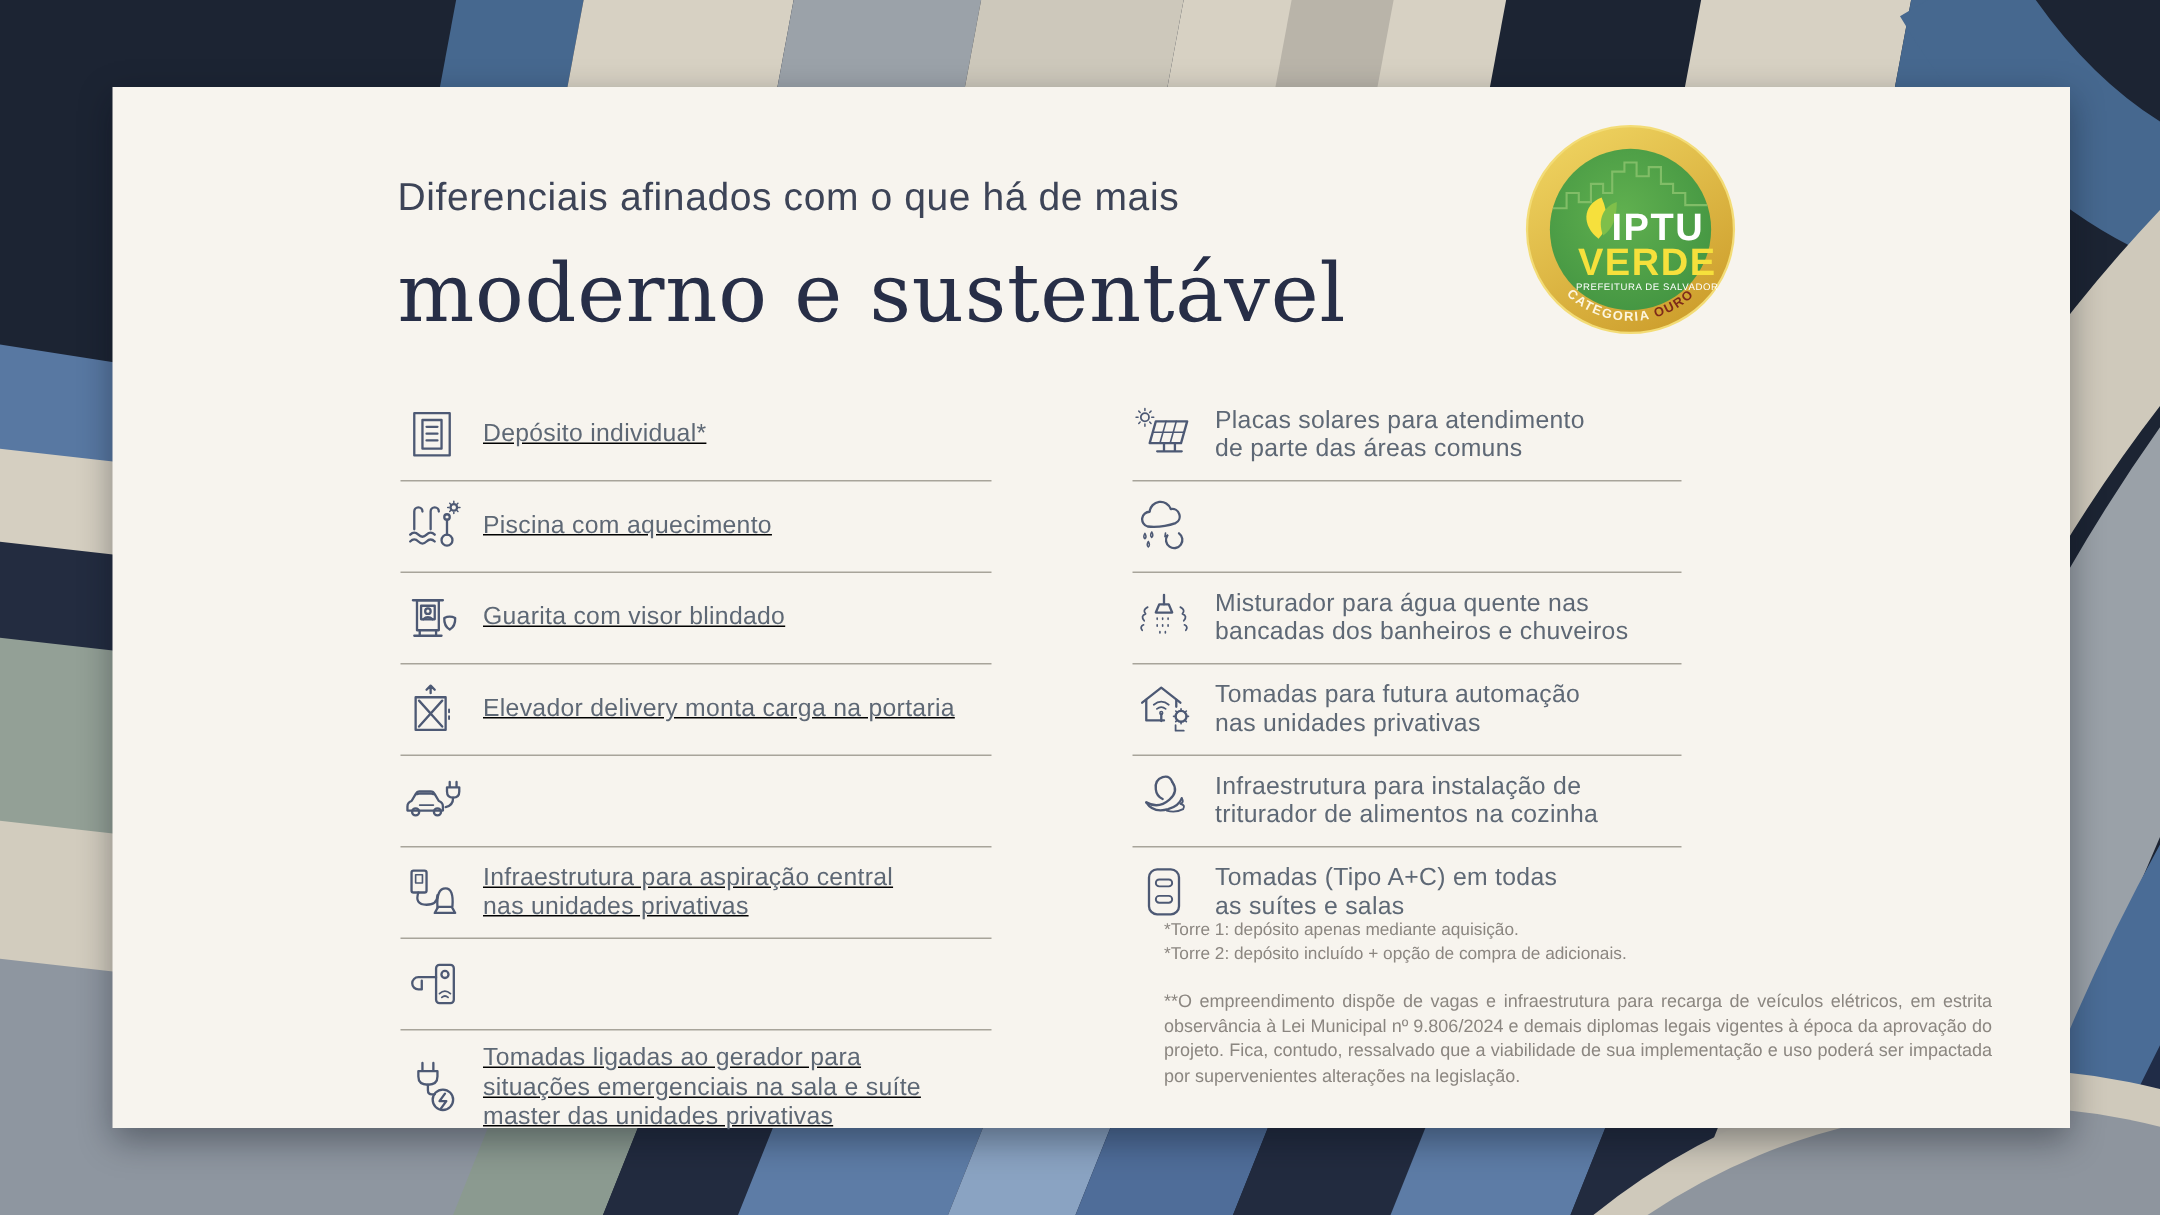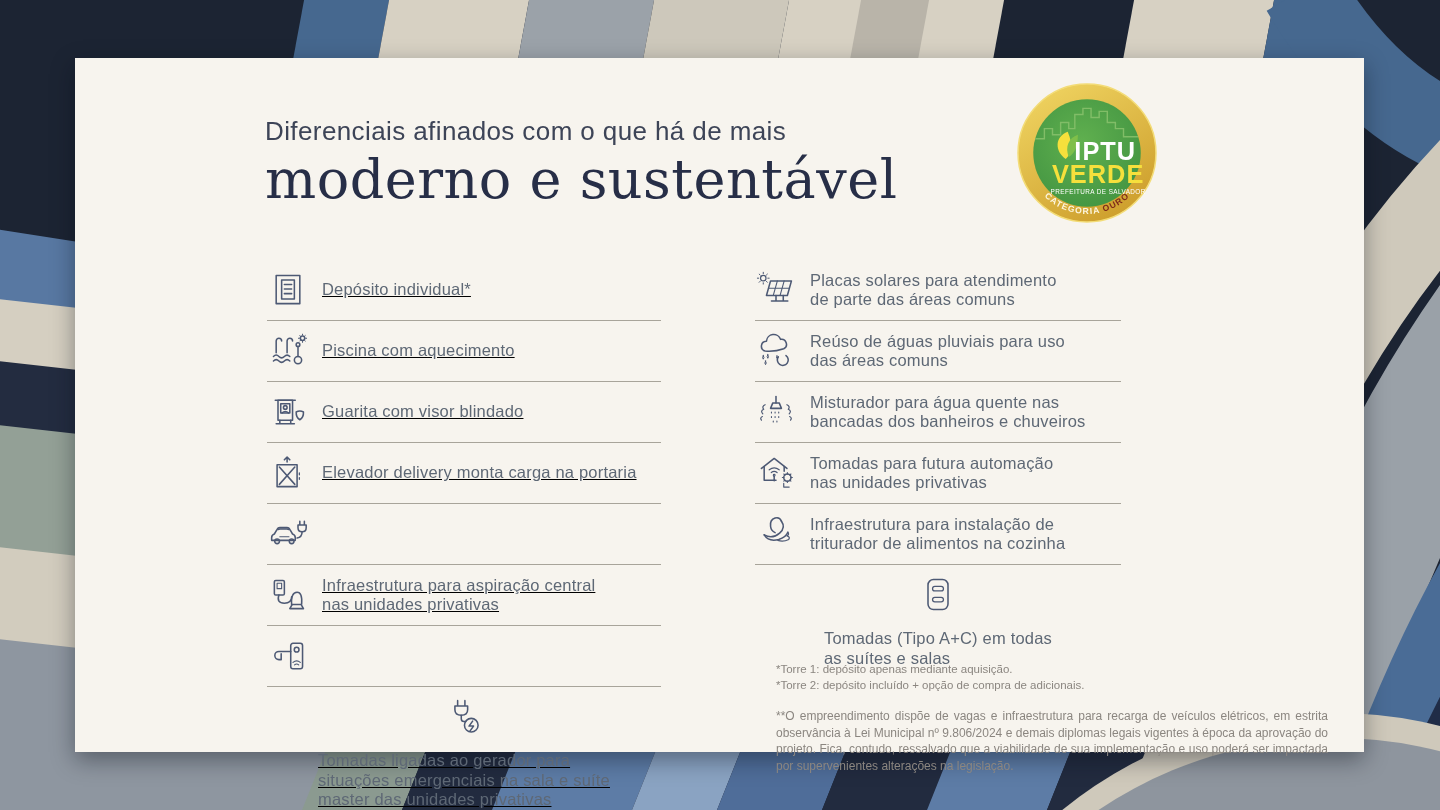--- a/index.html
+++ b/index.html
@@ -6,40 +6,41 @@
   body{
     width:1440px;height:810px;overflow:hidden;position:relative;
     background:#1c2433;
     font-family:"Liberation Sans",sans-serif;
   }
   .bg{position:absolute;left:0;top:0;width:1440px;height:810px;}
   .card{
     position:absolute;left:75px;top:58px;width:1289px;height:694px;
     background:#f7f4ee;
     box-shadow:0 8px 22px rgba(8,12,22,.4);
+    padding-left:16px;
   }
   .title{position:absolute;left:190px;top:58px;}
   .title-sub{font-size:26px;font-weight:400;color:#3d4457;letter-spacing:.4px;}
   .title-main{
     font-family:"DejaVu Serif",serif;font-size:54px;font-weight:400;
-    color:#272e47;letter-spacing:.5px;margin-top:4px;line-height:58px;
+    color:#272e47;letter-spacing:.5px;margin-top:20px;line-height:58px;
   }
   .badge{position:absolute;left:941px;top:24px;width:142px;height:142px;}
   .col{position:absolute;top:202px;}
   .col-left{left:192px;width:394px;text-decoration:underline;}
   .col-right{left:680px;width:366px;}
   .row{display:flex;align-items:center;gap:13px;padding:9px 0;border-bottom:1px solid #a8a49a;}
-  .row.last{border-bottom:none;flex-direction:column;}
+  .row.last{border-bottom:none;}
   .row .ic{flex:0 0 42px;height:42px;display:flex;align-items:center;justify-content:center;}
   .row .label{
     font-size:16.5px;line-height:19.5px;color:#5e6875;letter-spacing:.2px;
     white-space:pre-line;
   }
   svg.icon{stroke:#4d5974;fill:none;stroke-width:1.7;stroke-linecap:round;stroke-linejoin:round;}
-  .footnotes{position:absolute;left:701px;top:604px;width:552px;color:#8b8680;}
+  .footnotes{position:absolute;left:701px;top:555px;width:552px;color:#8b8680;}
   .fn-line{font-size:11.5px;line-height:15.5px;}
   .fn-legal{margin-top:15px;font-size:12px;line-height:16.5px;text-align:justify;}
 </style>
 </head>
 <body>
 
 <svg class="bg" viewBox="0 0 1440 810">
   <rect width="1440" height="810" fill="#1c2433"></rect>
 
   <path d="M-30,225 L245,268 L160,820 L-30,690 Z" fill="#5878a2"></path>
@@ -248,22 +249,20 @@
 
     <div class="row">
       <span class="ic">
         <svg class="icon" width="40" height="40" viewBox="0 0 44 44">
           <path d="M10,22 a5.5,5.5 0 0 1 1.5,-10.8 a8,8 0 0 1 15.5,-2 a5.5,5.5 0 0 1 3.5,10.3 q-10,3.5 -20.5,2.5 Z"></path>
           <path d="M8,27 q1.6,2.6 0,4 q-1.6,-1.4 0,-4 Z M13,26 q1.6,2.6 0,4 q-1.6,-1.4 0,-4 Z M10.5,33 q1.6,2.6 0,4 q-1.6,-1.4 0,-4 Z" stroke-width="1.1"></path>
           <path d="M33,27 a6,6 0 1 1 -8.5,1.5"></path>
           <path d="M24.5,28.5 l-1.8,1 l.4,-2.6" stroke-width="1.2"></path>
         </svg>
       </span>
-      <span class="label">Reúso de águas pluviais para uso
-das áreas comuns</span>
     </div>
 
     <div class="row">
       <span class="ic">
         <svg class="icon" width="40" height="40" viewBox="0 0 44 44">
           <path d="M22,5 v7"></path>
           <path d="M16,18 h12 l-2.5,-6 h-7 Z"></path>
           <path d="M17,22 v1 M21,22 v1 M25,22 v1 M17,27 v1 M21,27 v1 M25,27 v1 M19,32 v1 M23,32 v1" stroke-width="1.2"></path>
           <path d="M10,14 q-4,2 -1.5,5 q-4,1.5 -1,5 M34,14 q4,2 1.5,5 q4,1.5 1,5" stroke-width="1.3"></path>
           <path d="M7,27 q-3,1.5 -1,4 M37,27 q3,1.5 1,4" stroke-width="1.3"></path>

